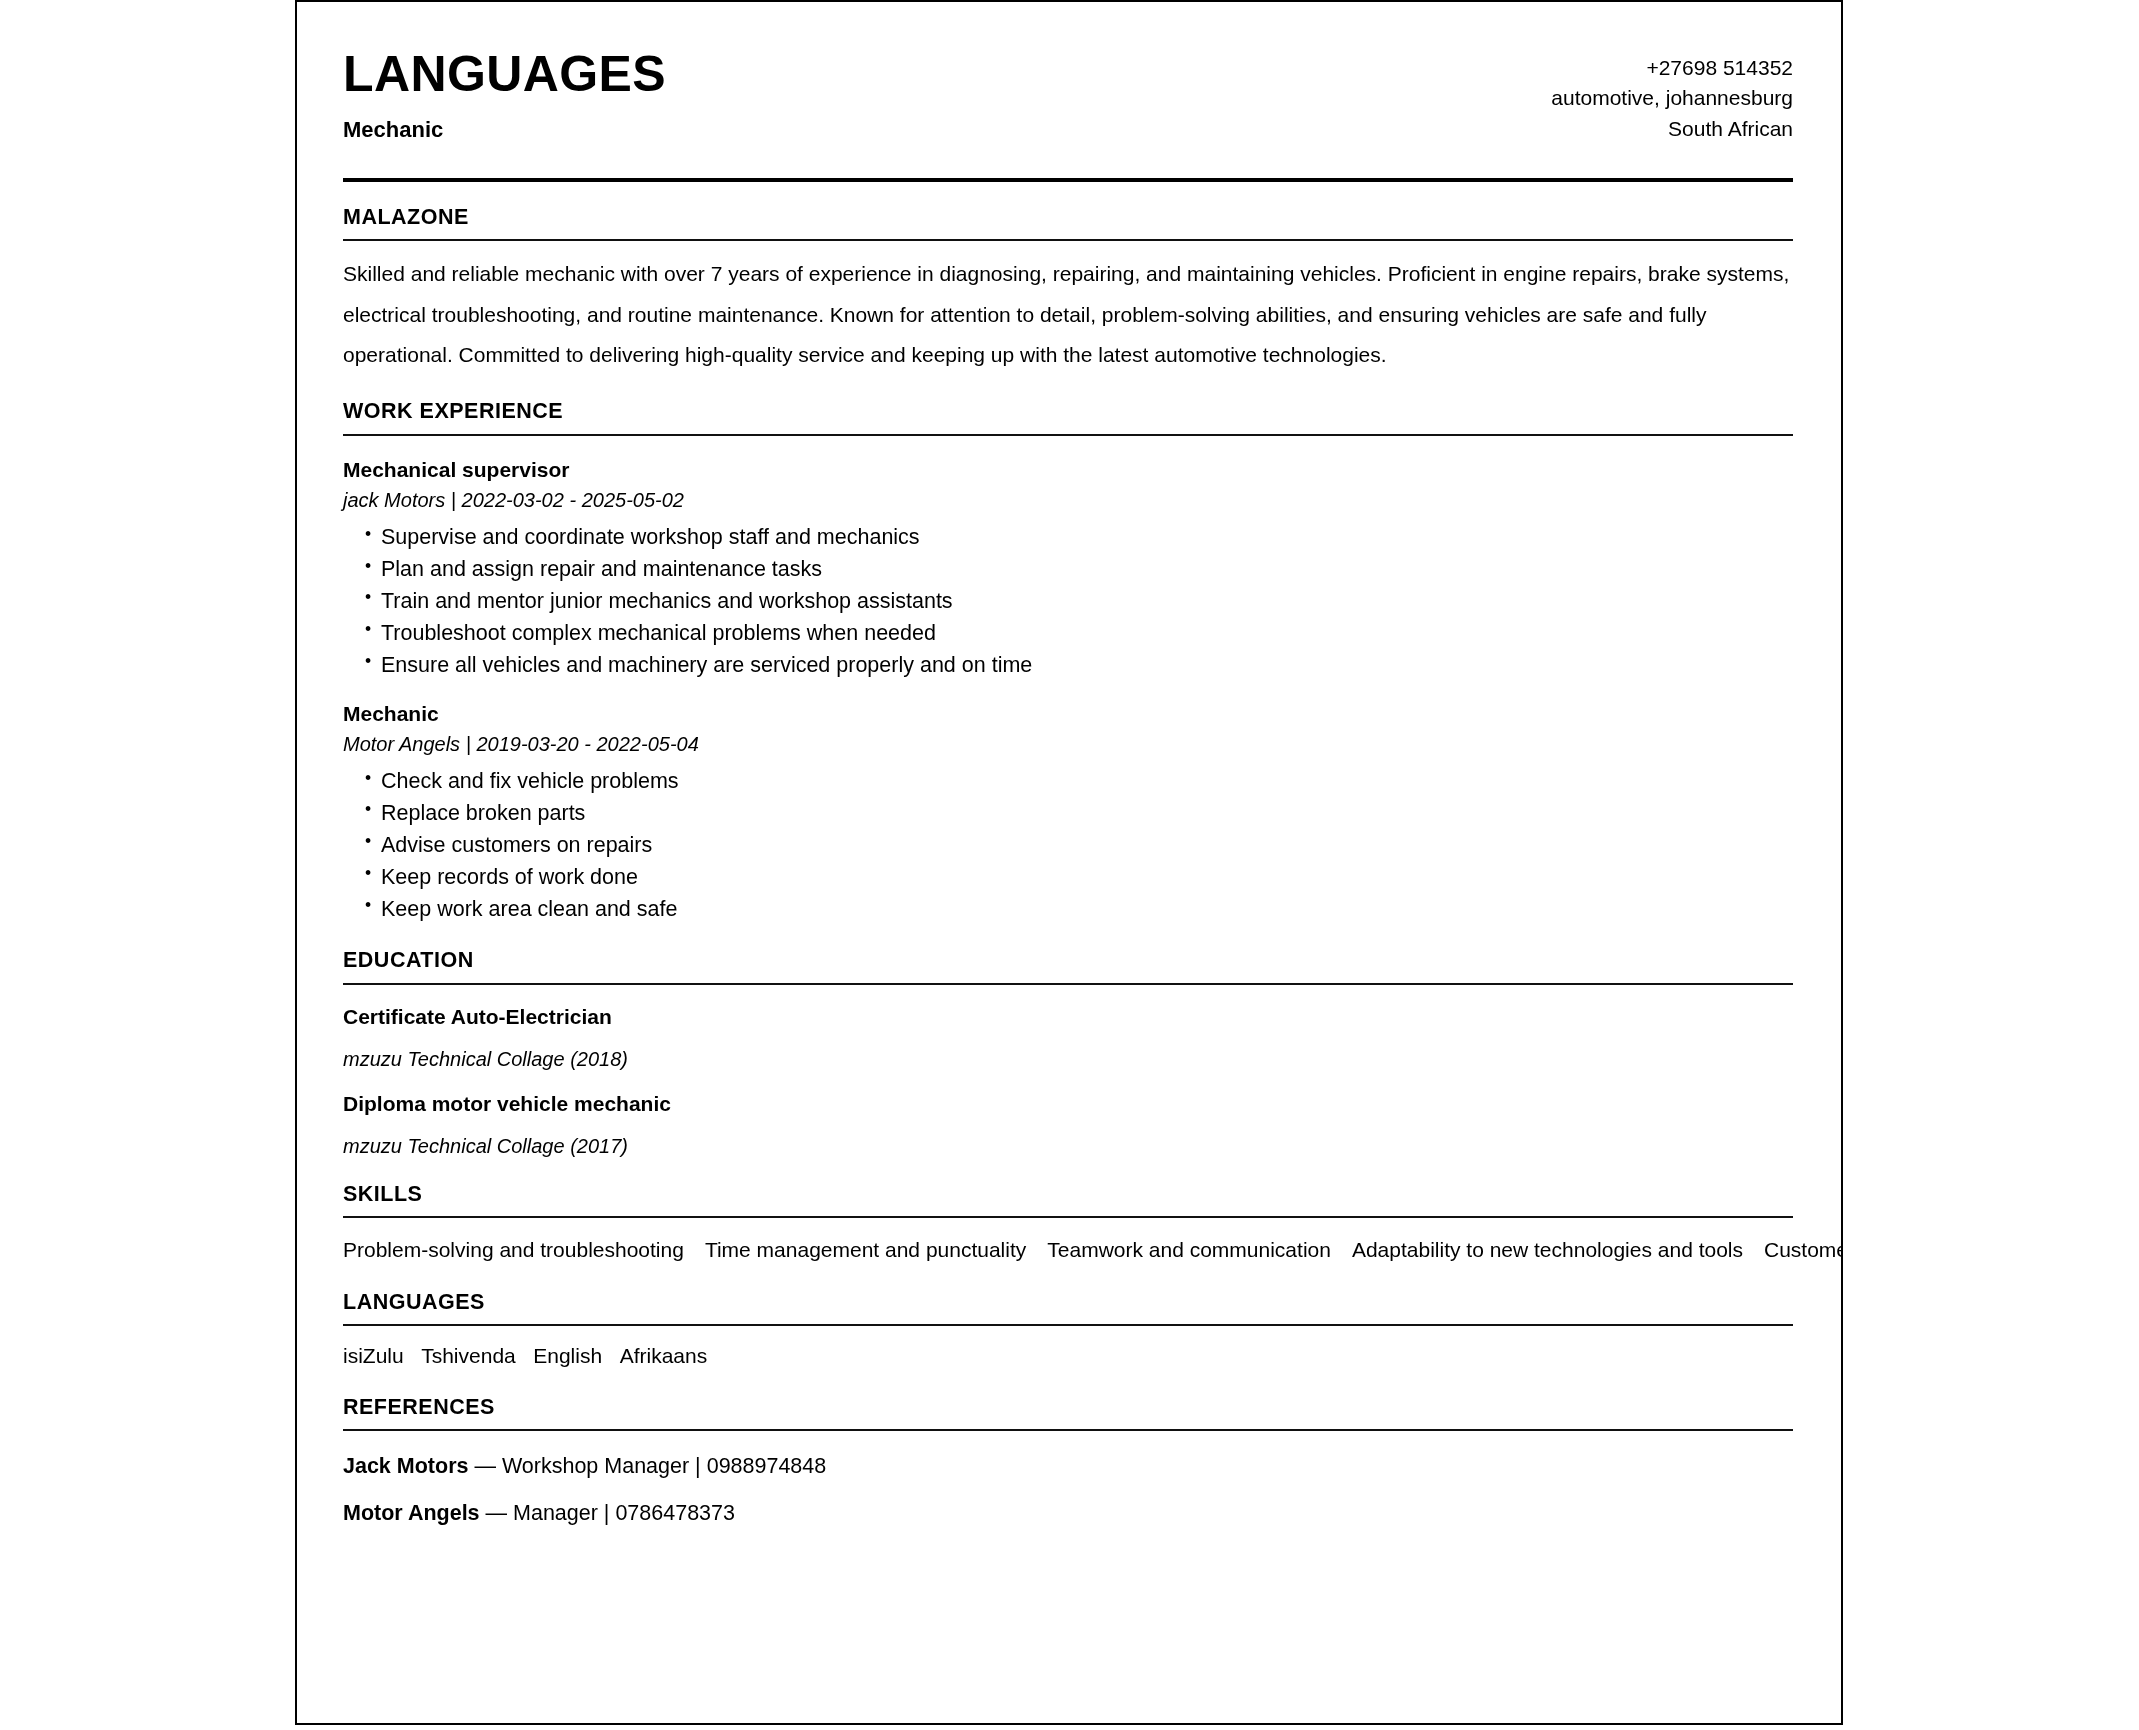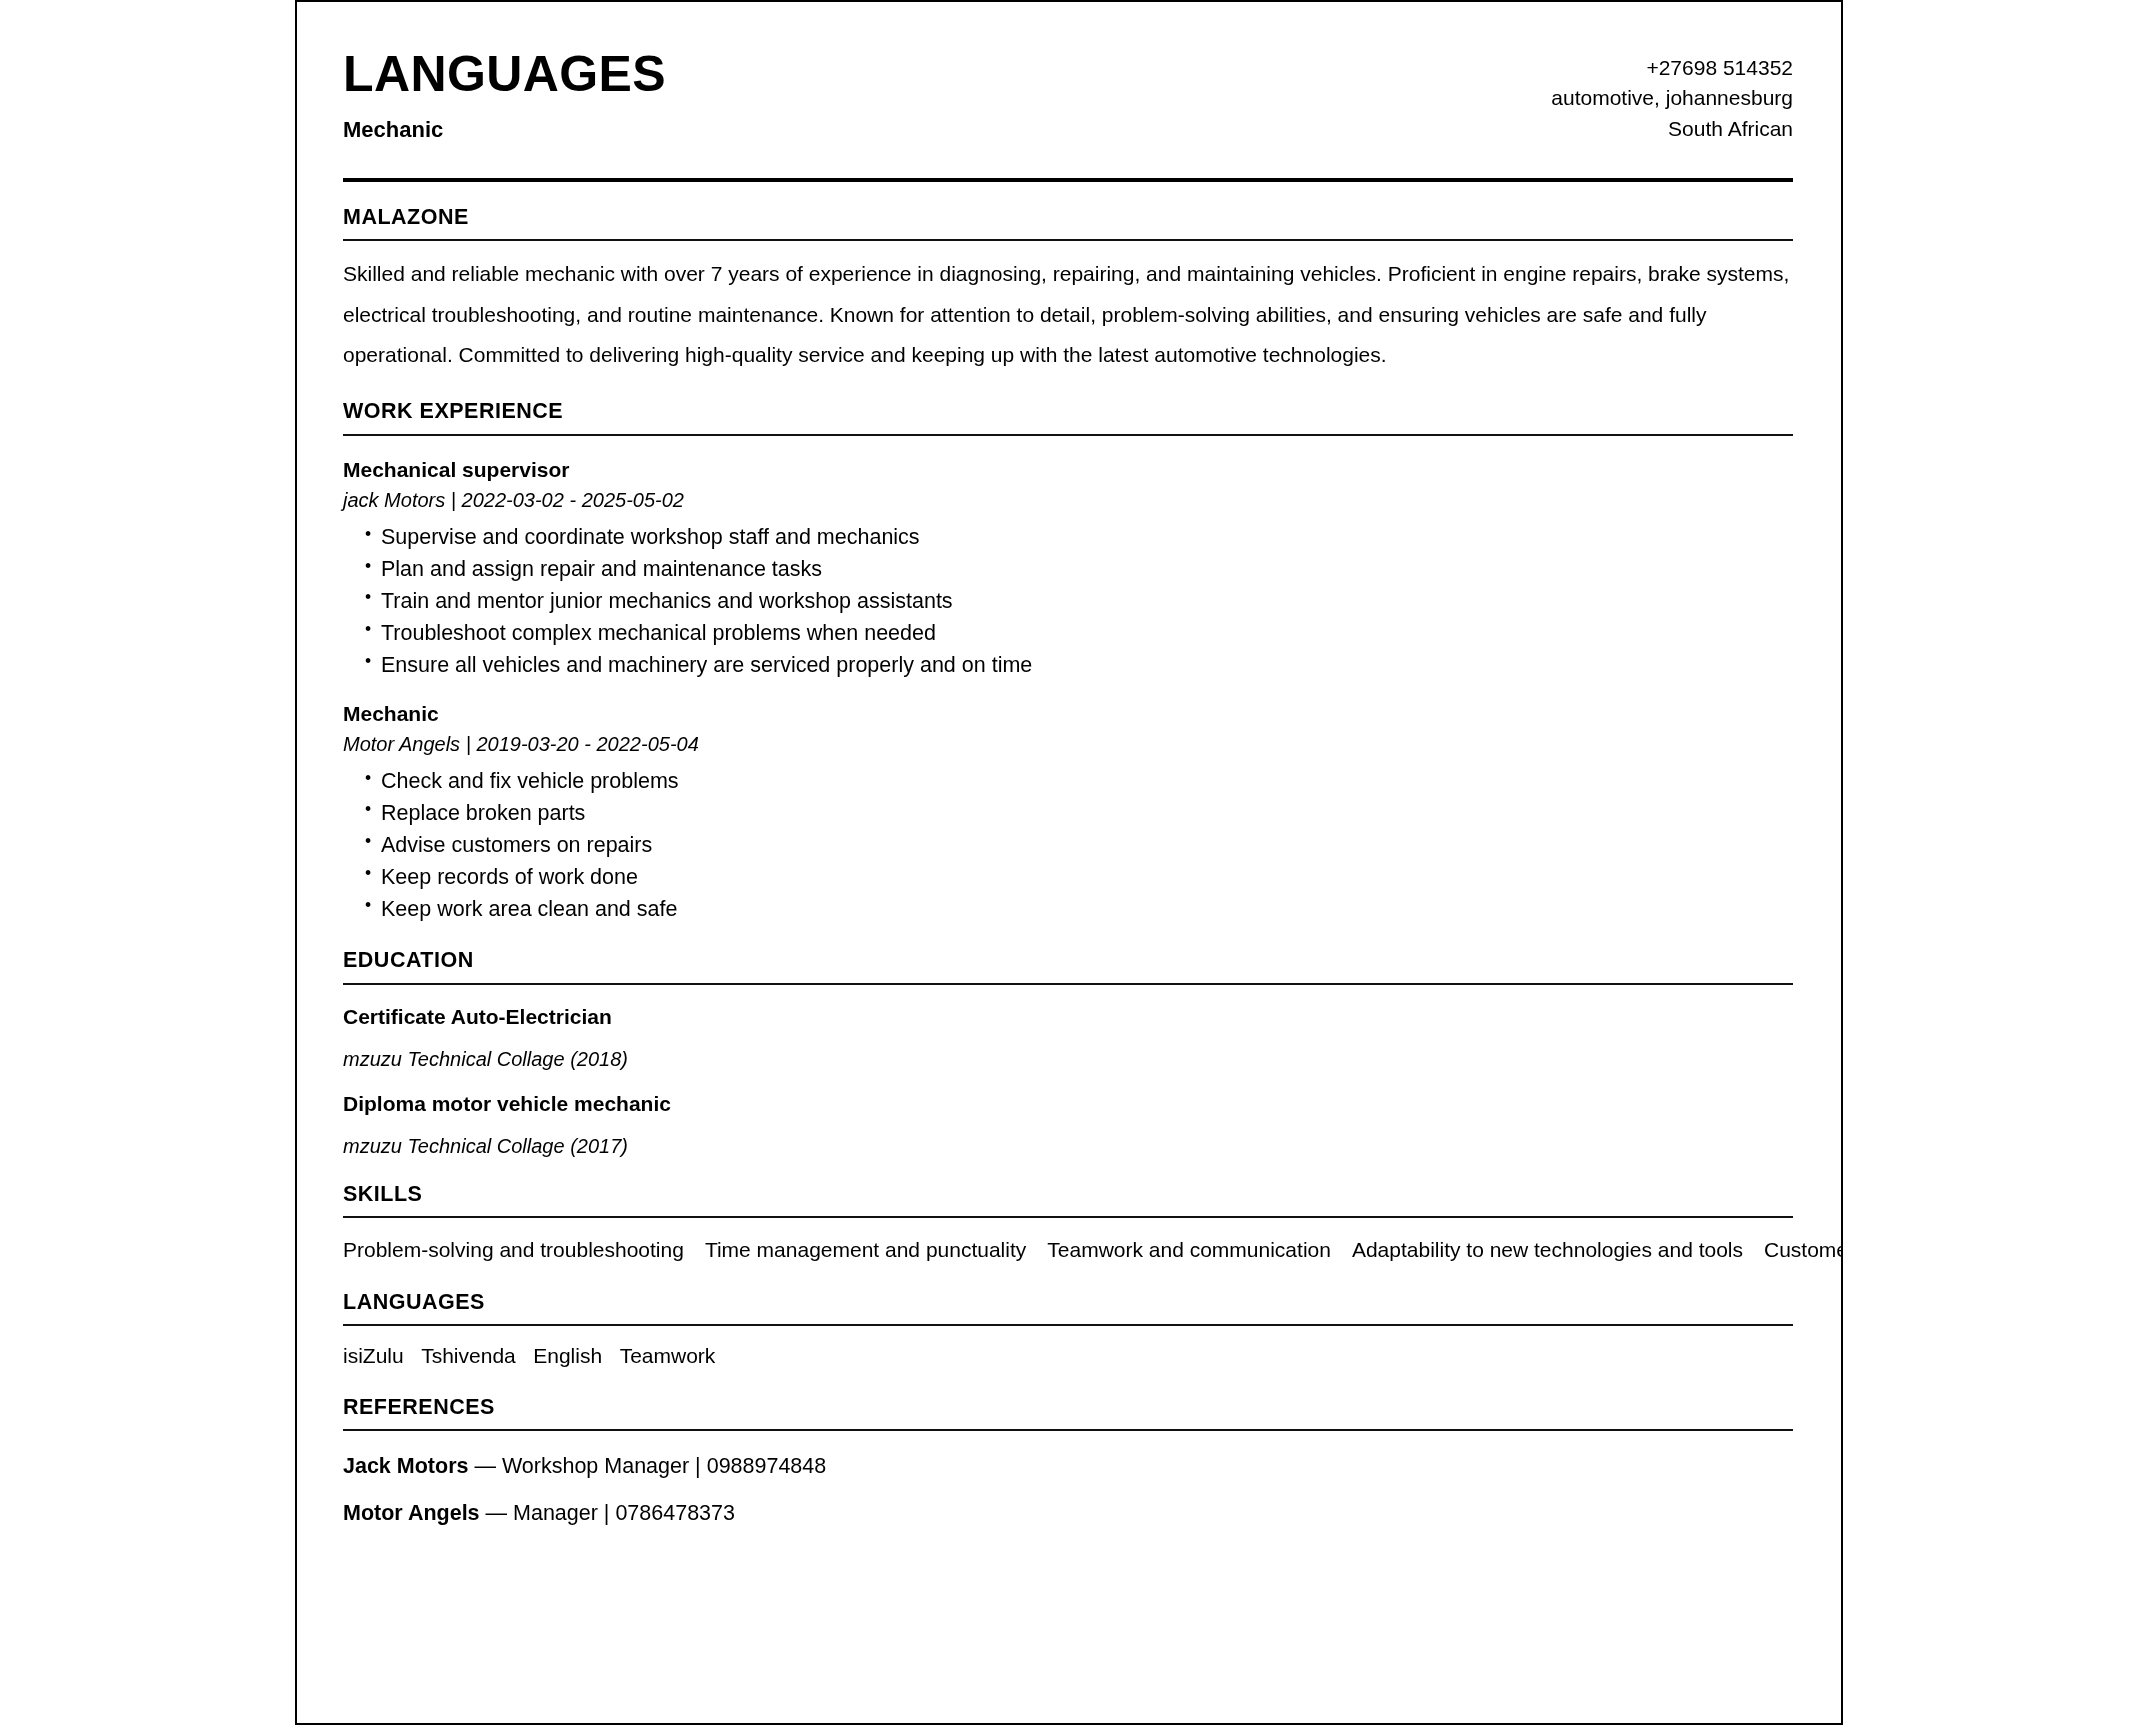--- a/index.html
+++ b/index.html
@@ -233,21 +233,21 @@
 
     <div class="section">
       <div class="section-title">SKILLS</div>
       <div class="section-rule"></div>
       <div class="taglist" id="skills-list"><span class="tag">Problem-solving and troubleshooting</span><span class="tag">Time management and punctuality</span><span class="tag">Teamwork and communication</span><span class="tag">Adaptability to new technologies and tools</span><span class="tag">Customer service and professionalism</span></div>
     </div>
 
     <div class="section">
       <div class="section-title">LANGUAGES</div>
       <div class="section-rule"></div>
-      <div class="lang-list" id="lang-list"><span class="tag">isiZulu</span><span class="tag">Tshivenda</span><span class="tag">English</span><span class="tag">Teamwork</span></div>
+      <div class="lang-list" id="lang-list"><span class="tag">isiZulu</span><span class="tag">Tshivenda</span><span class="tag">English</span><span class="tag">Afrikaans</span></div>
     </div>
 
     <div class="section">
       <div class="section-title">REFERENCES</div>
       <div class="section-rule"></div>
       <div id="ref-list">
           <div class="ref"><span class="ref-name">Jack Motors</span><span class="ref-rest"> — Workshop Manager | 0988974848</span></div>
           <div class="ref"><span class="ref-name">Motor Angels</span><span class="ref-rest"> — Manager | 0786478373</span></div>
         </div>
     </div>

